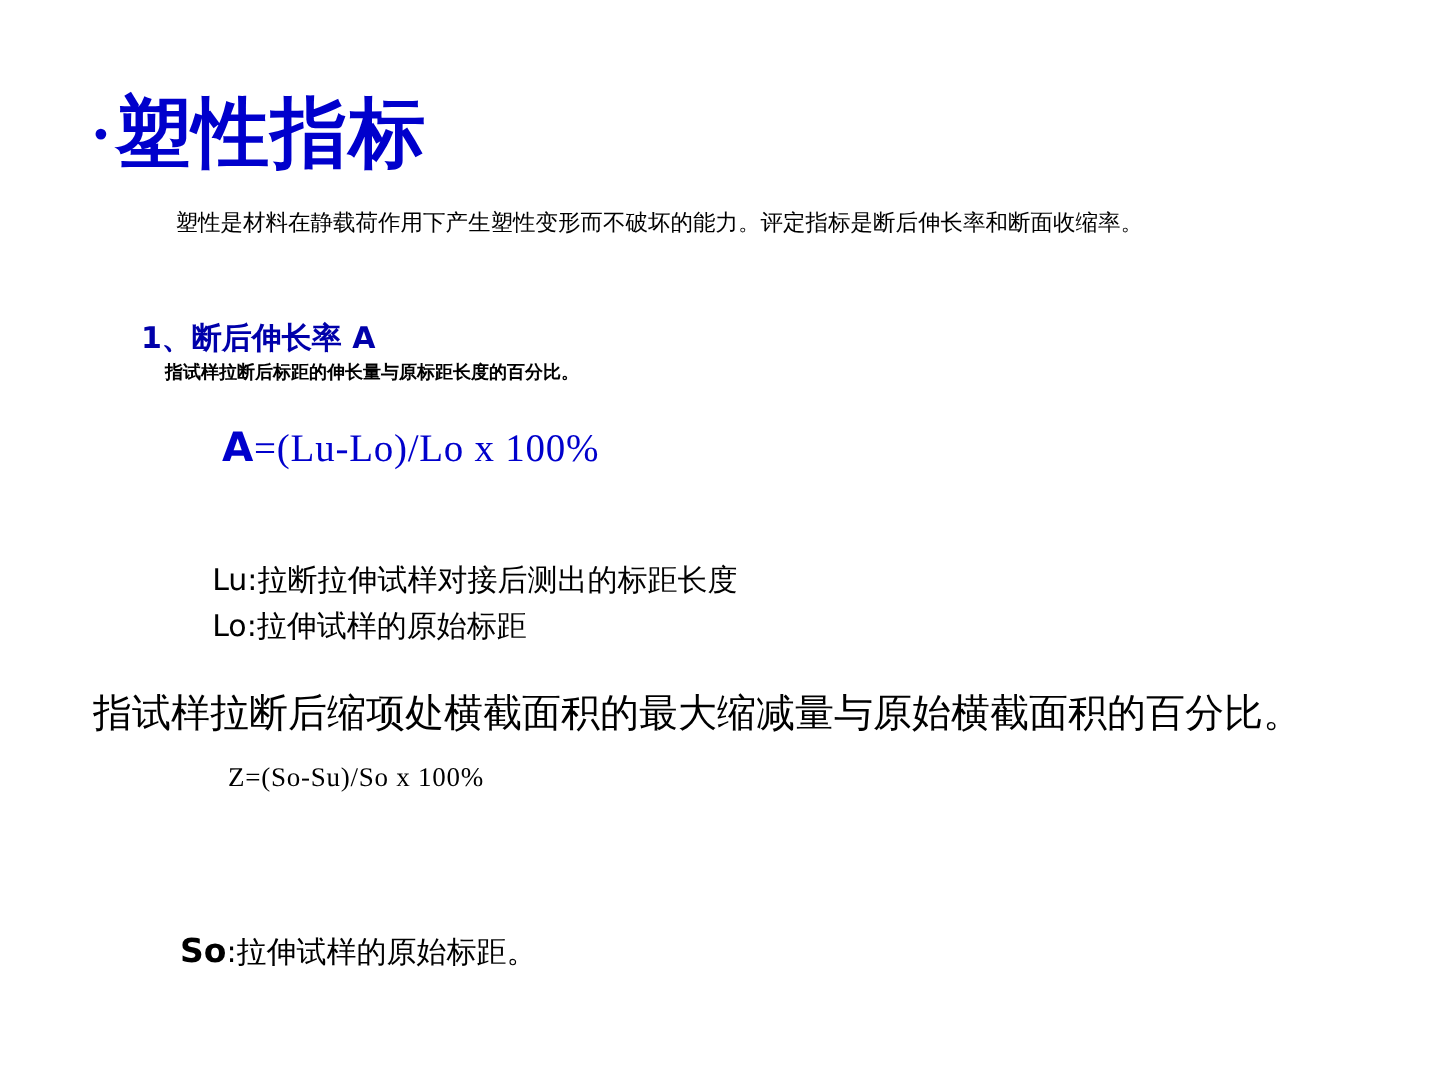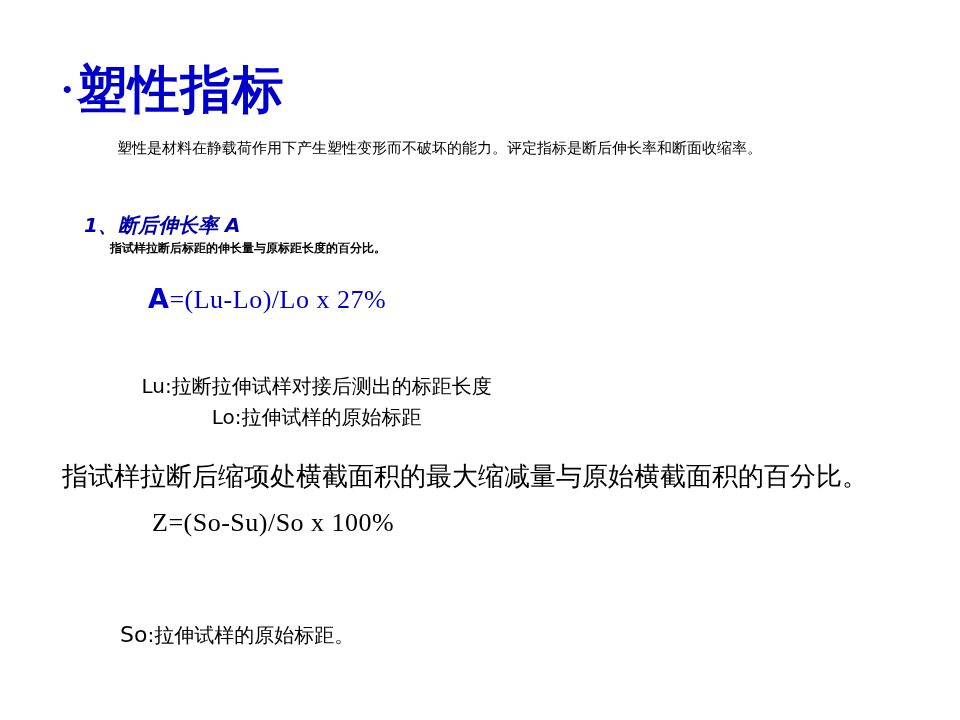--- a/index.html
+++ b/index.html
@@ -62,21 +62,21 @@
     text-indent: 0;
   }
 
   .heading-sub {
     position: absolute;
     color: #0000aa;
     font-family: "DejaVu Sans", sans-serif;
     font-weight: bold;
     font-size: 20px;
   }
-  .h-1 { left: 84px; top: 212px; font-style: italic; }
+  .h-1 { left: 94px; top: 212px; }
   .h-2 { left: 90px; top: 415px; }
 
   .body-1 {
     left: 110px;
     top: 240px;
     font-size: 12px;
     font-weight: bold;
   }
 
   .formula-a {
@@ -92,48 +92,47 @@
     font-family: "DejaVu Sans", sans-serif;
     font-weight: bold;
     font-size: 27px;
   }
 
   .defs-a {
     left: 116px;
     top: 340px;
     font-size: 20px;
     line-height: 1.55;
-    text-align: center;
   }
 
   .body-2 {
     left: 62px;
     top: 458px;
     font-size: 26px;
   }
 
   .formula-z {
     position: absolute;
     left: 152px;
     top: 508px;
     color: #000000;
     font-family: "Liberation Serif", serif;
-    font-size: 26px;
+    font-size: 18px;
     letter-spacing: 0.5px;
   }
 
   .defs-z {
     left: 120px;
     top: 548px;
     font-size: 20px;
     line-height: 1.7;
   }
   .defs-z .sym-bold {
     font-family: "DejaVu Sans", sans-serif;
-    font-weight: normal;
+    font-weight: bold;
     font-size: 22px;
   }
   .defs-z .row { display: block; }
 </style>
 </head>
 <body>
 
 <div class="slide">
 
   <div class="title-row">
@@ -141,21 +140,21 @@
     <span class="title-text">塑性指标</span>
   </div>
 
   <div class="para intro">　　　塑性是材料在静载荷作用下产生塑性变形而不破坏的能力。评定指标是断后伸长率和断面收缩率。</div>
 
   <div class="heading-sub h-1">1、断后伸长率 A</div>
 
   <div class="para body-1">指试样拉断后标距的伸长量与原标距长度的百分比。</div>
 
   <div class="formula-a">
-    <span class="lead">A</span><span>=(Lu-Lo)/Lo x 27%</span>
+    <span class="lead">A</span><span>=(Lu-Lo)/Lo x 100%</span>
   </div>
 
   <div class="para defs-a">
     <span class="row">Lu:拉断拉伸试样对接后测出的标距长度</span>
     <span class="row">Lo:拉伸试样的原始标距</span>
   </div>
 
 
   <div class="para body-2">指试样拉断后缩项处横截面积的最大缩减量与原始横截面积的百分比。</div>
 

